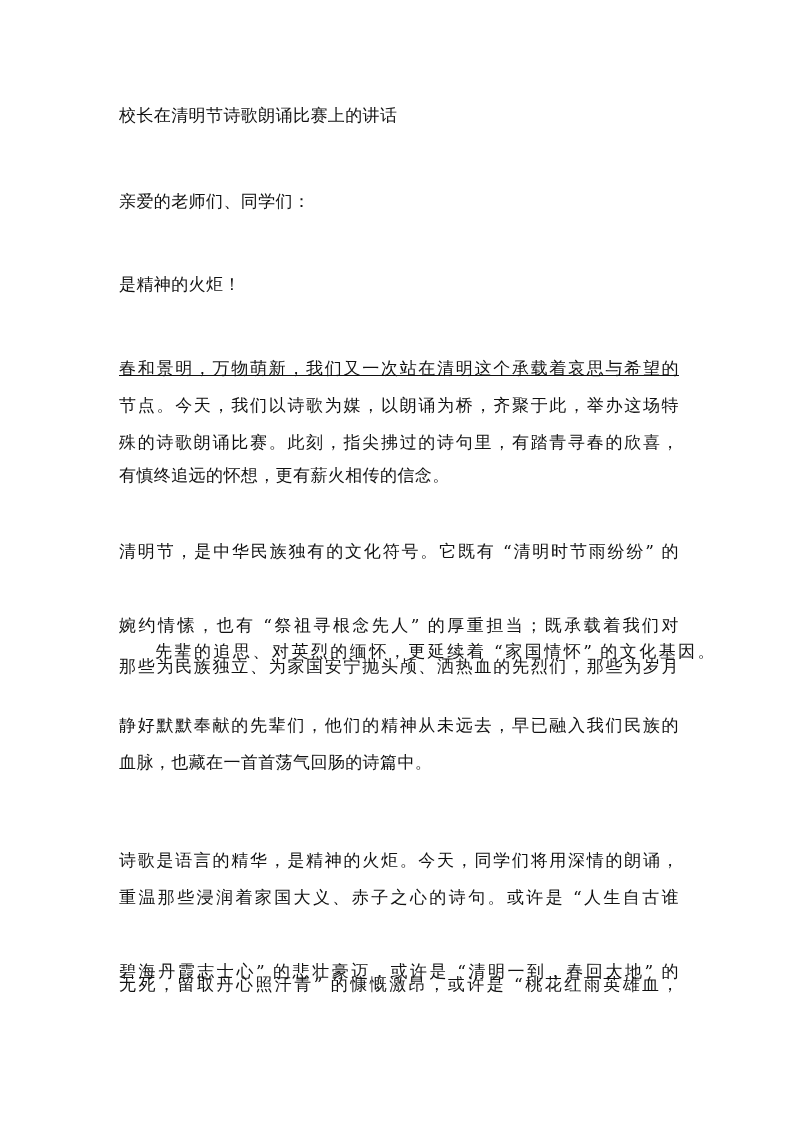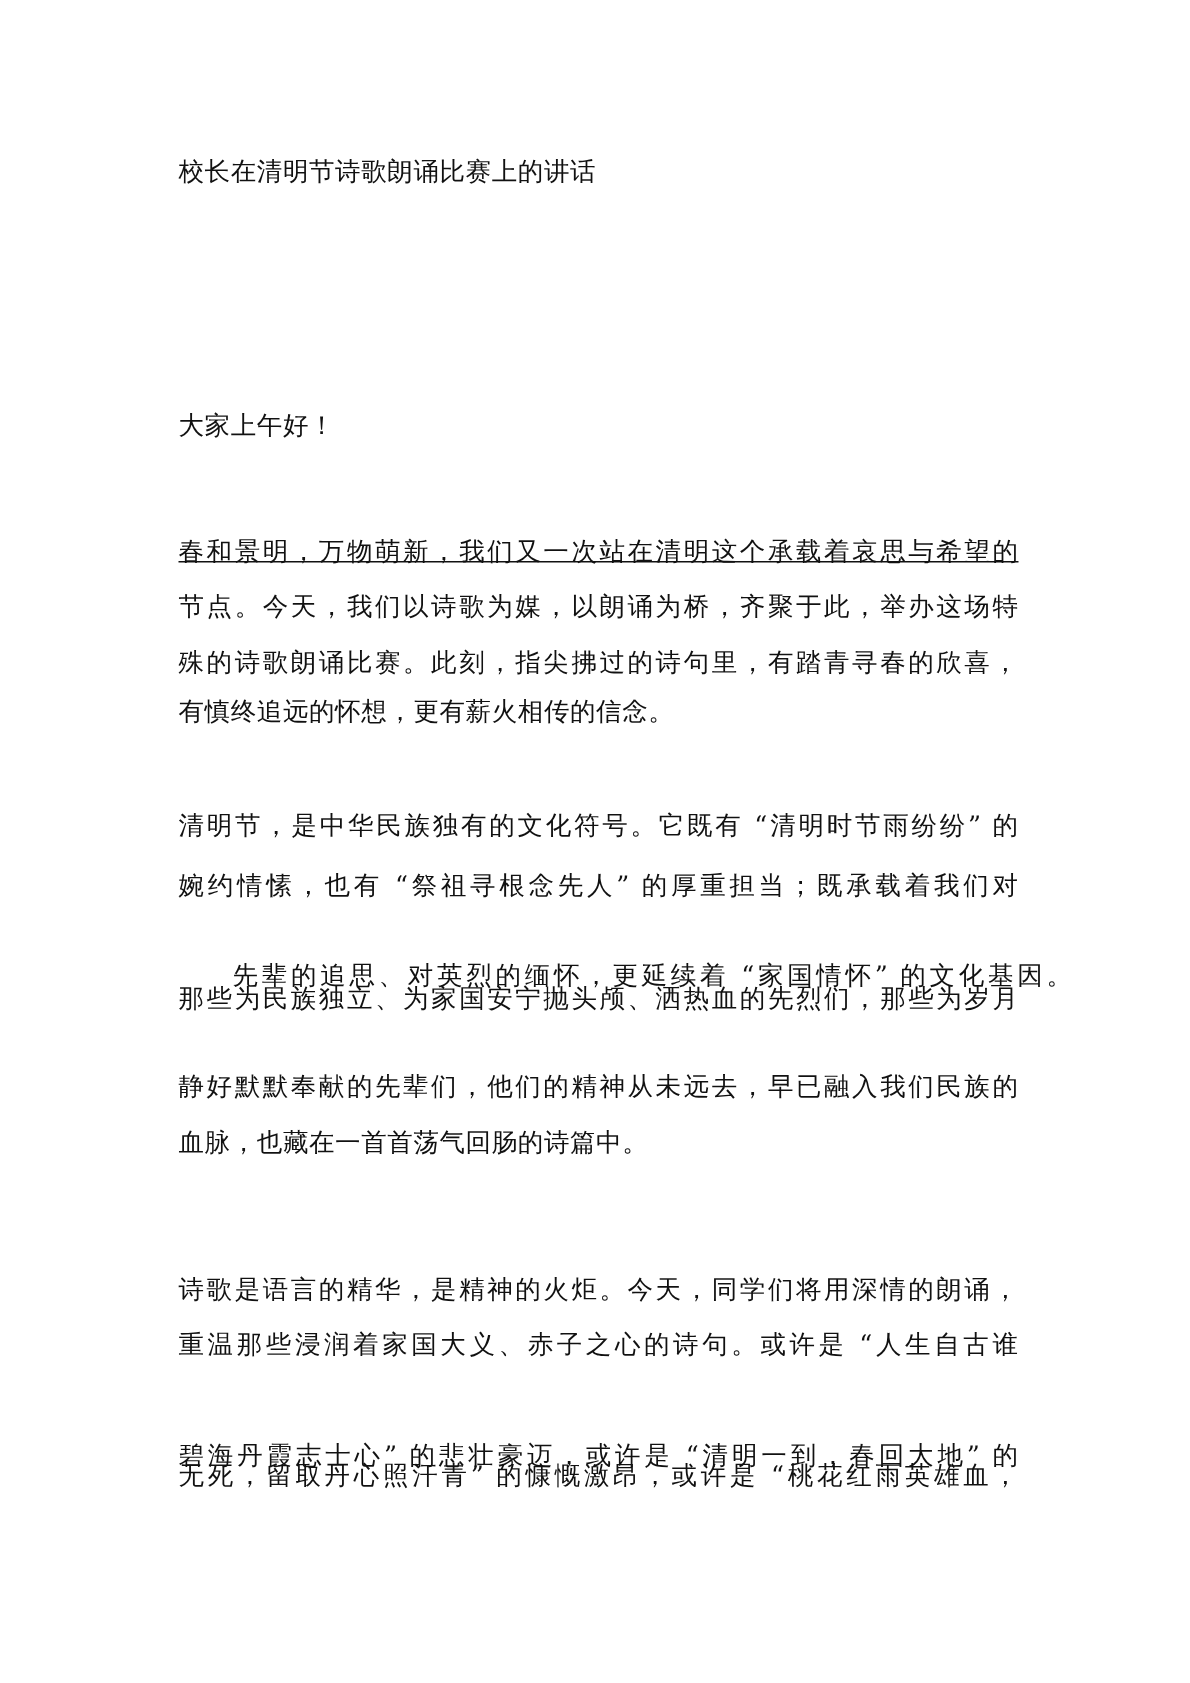--- a/index.html
+++ b/index.html
@@ -37,33 +37,34 @@
       text-align-last: justify;
     }
   </style>
 </head>
 <body>
 
 <div class="page">
 
   <div class="line" style="top:104px;">校长在清明节诗歌朗诵比赛上的讲话</div>
 
+  <div class="line" style="top:190px;">亲爱的老师们、同学们：</div>
 
-  <div class="line" style="top:273px;">大家上午好！</div>
+  <div class="line" style="top:273px;">是精神的火炬！</div>
 
   <div>
     <div class="line justify" style="top:357px;text-decoration:underline;">春和景明，万物萌新，我们又一次站在清明这个承载着哀思与希望的</div>
     <div class="line justify" style="top:394px;">节点。今天，我们以诗歌为媒，以朗诵为桥，齐聚于此，举办这场特</div>
     <div class="line justify" style="top:431px;">殊的诗歌朗诵比赛。此刻，指尖拂过的诗句里，有踏青寻春的欣喜，</div>
     <div class="line" style="top:464px;">有慎终追远的怀想，更有薪火相传的信念。</div>
   </div>
 
   <div>
     <div class="line justify" style="top:540px;">清明节，是中华民族独有的文化符号。它既有 “清明时节雨纷纷” 的</div>
-    <div class="line justify" style="top:580px;">婉约情愫，也有 “祭祖寻根念先人” 的厚重担当；既承载着我们对</div>
+    <div class="line justify" style="top:614px;">婉约情愫，也有 “祭祖寻根念先人” 的厚重担当；既承载着我们对</div>
     <div class="line justify" style="top:640px;margin-left:36px;">先辈的追思、对英烈的缅怀，更延续着 “家国情怀” 的文化基因。</div>
     <div class="line justify" style="top:655px;">那些为民族独立、为家国安宁抛头颅、洒热血的先烈们，那些为岁月</div>
     <div class="line justify" style="top:714px;">静好默默奉献的先辈们，他们的精神从未远去，早已融入我们民族的</div>
     <div class="line" style="top:751px;">血脉，也藏在一首首荡气回肠的诗篇中。</div>
   </div>
 
   <div>
     <div class="line justify" style="top:849px;">诗歌是语言的精华，是精神的火炬。今天，同学们将用深情的朗诵，</div>
     <div class="line justify" style="top:886px;">重温那些浸润着家国大义、赤子之心的诗句。或许是 “人生自古谁</div>
     <div class="line justify" style="top:973px;">无死，留取丹心照汗青” 的慷慨激昂，或许是 “桃花红雨英雄血，</div>

